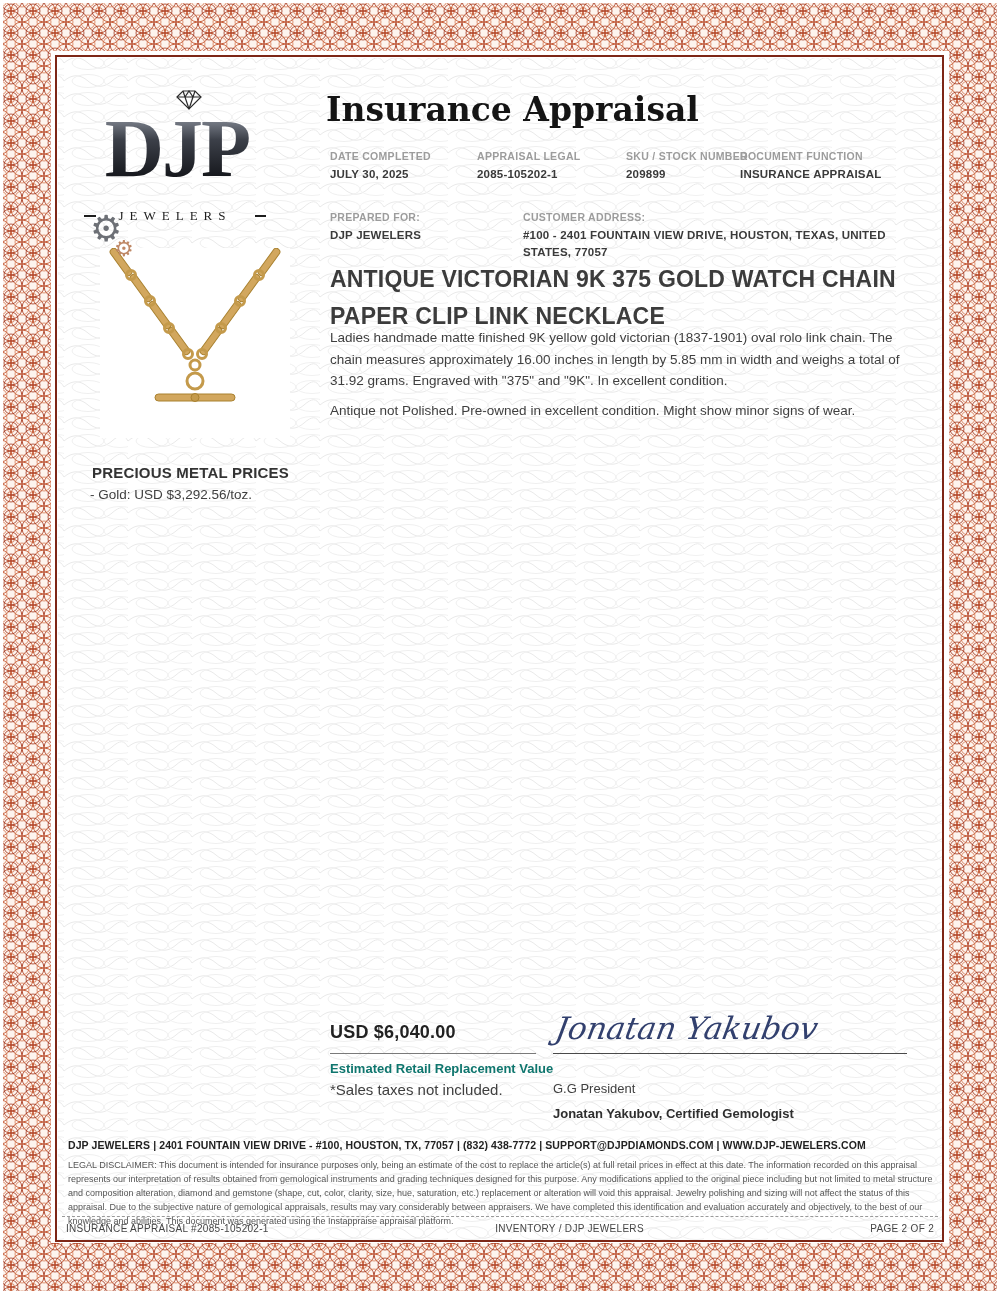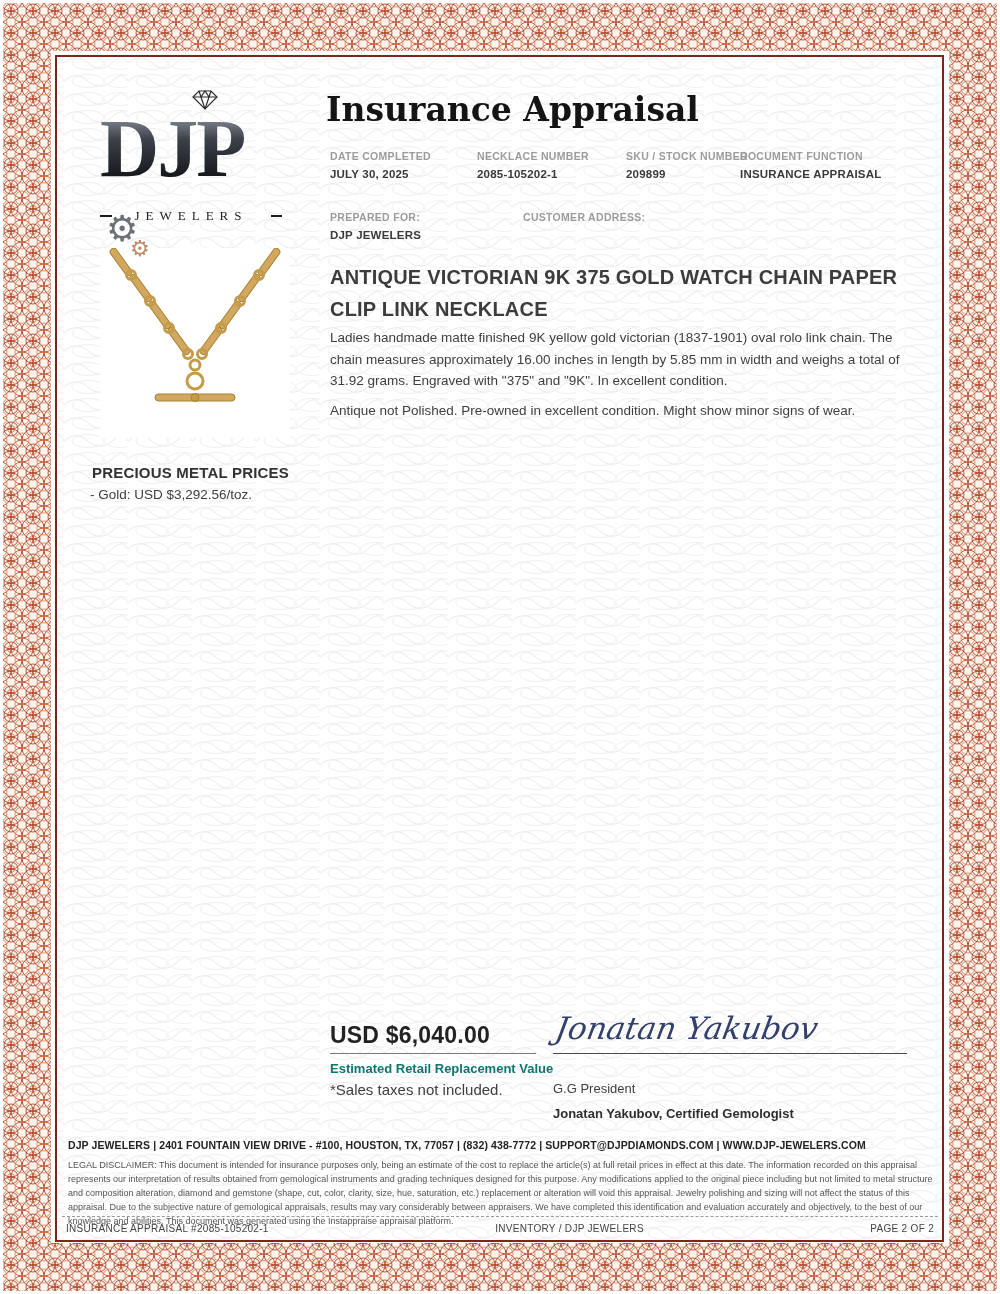--- a/index.html
+++ b/index.html
@@ -4,21 +4,21 @@
 <style>
   html,body { margin:0; padding:0; }
   body { width:1000px; height:1294px; background:#ffffff; font-family:"Liberation Sans", sans-serif; }
   .page { position:relative; width:1000px; height:1294px; overflow:hidden; background:#fff; }
   .layer { position:absolute; left:0; top:0; }
 
   
   .abs { position:absolute; }
 
   
-  .logo { left:100px; top:90px; width:186px; text-align:left; }
+  .logo { left:84px; top:90px; width:186px; text-align:center; }
   .logo-diamond { display:block; margin-left:92px; }
   .logo-text {
     font-family:"Liberation Serif", serif; font-weight:bold; font-size:82px; line-height:0.95;
     letter-spacing:-2px; color:#23262e;
     background:linear-gradient(180deg,#9aa0ab 0%,#3c4049 38%,#0b0c10 100%);
     -webkit-background-clip:text; background-clip:text; -webkit-text-fill-color:transparent;
     position:relative;
   }
   .logo-gear1 { position:absolute; left:6px; top:118px; font-size:36px; color:#6d7076; z-index:3; }
   .logo-gear2 { position:absolute; left:30px; top:146px; font-size:22px; color:#bf8866; z-index:3; }
@@ -33,30 +33,30 @@
   .meta-col-0 { left:330px; top:150px; }
   .meta-col-1 { left:477px; top:150px; }
   .meta-col-2 { left:626px; top:150px; }
   .meta-col-3 { left:740px; top:150px; }
   .prep-col   { left:330px; top:211px; width:180px; }
   .cust-col   { left:523px; top:211px; width:388px; }
   .prep-col .meta-value, .cust-col .meta-value { line-height:1.5; margin-top:4px; }
 
   
   .item-photo { left:100px; top:248px; width:190px; height:190px; background:#ffffff; }
-  .item-title { left:330px; top:261px; width:600px; font-size:20px; font-weight:bold; color:#3c3c3c; line-height:1.6; letter-spacing:0.2px; }
+  .item-title { left:330px; top:261px; width:600px; font-size:23px; font-weight:bold; color:#3c3c3c; line-height:1.6; letter-spacing:0.2px; }
   .item-desc  { left:330px; top:327px; width:586px; font-size:13.5px; color:#3f3f3f; line-height:1.6; }
   .item-note  { left:330px; top:400px; width:586px; font-size:13.5px; color:#3f3f3f; line-height:1.6; }
 
   
   .metal-head { left:92px; top:464px; font-size:15px; font-weight:bold; color:#333; letter-spacing:0.2px; }
   .metal-item { left:90px; top:487px; font-size:13.5px; color:#3f3f3f; }
 
   
-  .usd-amount { left:330px; top:1022px; font-size:23px; font-weight:bold; color:#222; letter-spacing:0.2px; }
+  .usd-amount { left:330px; top:1022px; font-size:18px; font-weight:bold; color:#222; letter-spacing:0.2px; }
   .usd-line   { left:330px; top:1053px; width:206px; border-top:1px solid #7a7a7a; }
   .usd-label  { left:330px; top:1061px; font-size:13px; font-weight:bold; color:#0f766e; }
   .usd-note   { left:330px; top:1081px; font-size:15px; color:#3f3f3f; }
   .sig-script { left:556px; top:1010px; width:350px; font-family:"DejaVu Serif", serif; font-style:italic; font-size:31px; color:#32406e; transform:skewX(-10deg); }
   .sig-line   { left:553px; top:1053px; width:354px; border-top:1px solid #4a4a4a; }
   .sig-name   { left:553px; top:1061px; font-size:13px; font-weight:bold; color:#2e2e2e;margin-top:45px; }
   .sig-title  { left:553px; top:1081px; font-size:13px; color:#3f3f3f; }
 
   
   .contact    { left:68px; top:1139px; width:870px; font-size:10.5px; font-weight:bold; color:#222; letter-spacing:0.1px; }
@@ -122,38 +122,39 @@
     </div>
   </div>
 
   <div class="abs doc-title">Insurance Appraisal</div>
 
   <div class="abs meta-col-0">
     <div class="meta-label">DATE COMPLETED</div>
     <div class="meta-value">JULY 30, 2025</div>
   </div>
   <div class="abs meta-col-1">
-    <div class="meta-label">NECKLACE NUMBER</div>
+    <div class="meta-label">APPRAISAL LEGAL</div>
     <div class="meta-value">2085-105202-1</div>
   </div>
   <div class="abs meta-col-2">
     <div class="meta-label">SKU / STOCK NUMBER</div>
     <div class="meta-value">209899</div>
   </div>
   <div class="abs meta-col-3">
     <div class="meta-label">DOCUMENT FUNCTION</div>
     <div class="meta-value">INSURANCE APPRAISAL</div>
   </div>
 
   <div class="abs prep-col">
     <div class="meta-label">PREPARED FOR:</div>
     <div class="meta-value">DJP JEWELERS</div>
   </div>
   <div class="abs cust-col">
     <div class="meta-label">CUSTOMER ADDRESS:</div>
+    <div class="meta-value">#100 - 2401 FOUNTAIN VIEW DRIVE, HOUSTON, TEXAS, UNITED STATES, 77057</div>
   </div>
 
   <div class="abs item-photo">
     <svg width="190" height="190" viewBox="0 0 190 190">
       <g>
 
         <g fill="#d2a75e" stroke="#a9812f" stroke-width="1">
           <rect x="5" y="10.5" width="32" height="7" rx="3.5" transform="rotate(54 21 14)"></rect>
           <rect x="25" y="36.5" width="32" height="7" rx="3.5" transform="rotate(54 41 40)"></rect>
           <rect x="44" y="63.5" width="32" height="7" rx="3.5" transform="rotate(54 60 67)"></rect>

